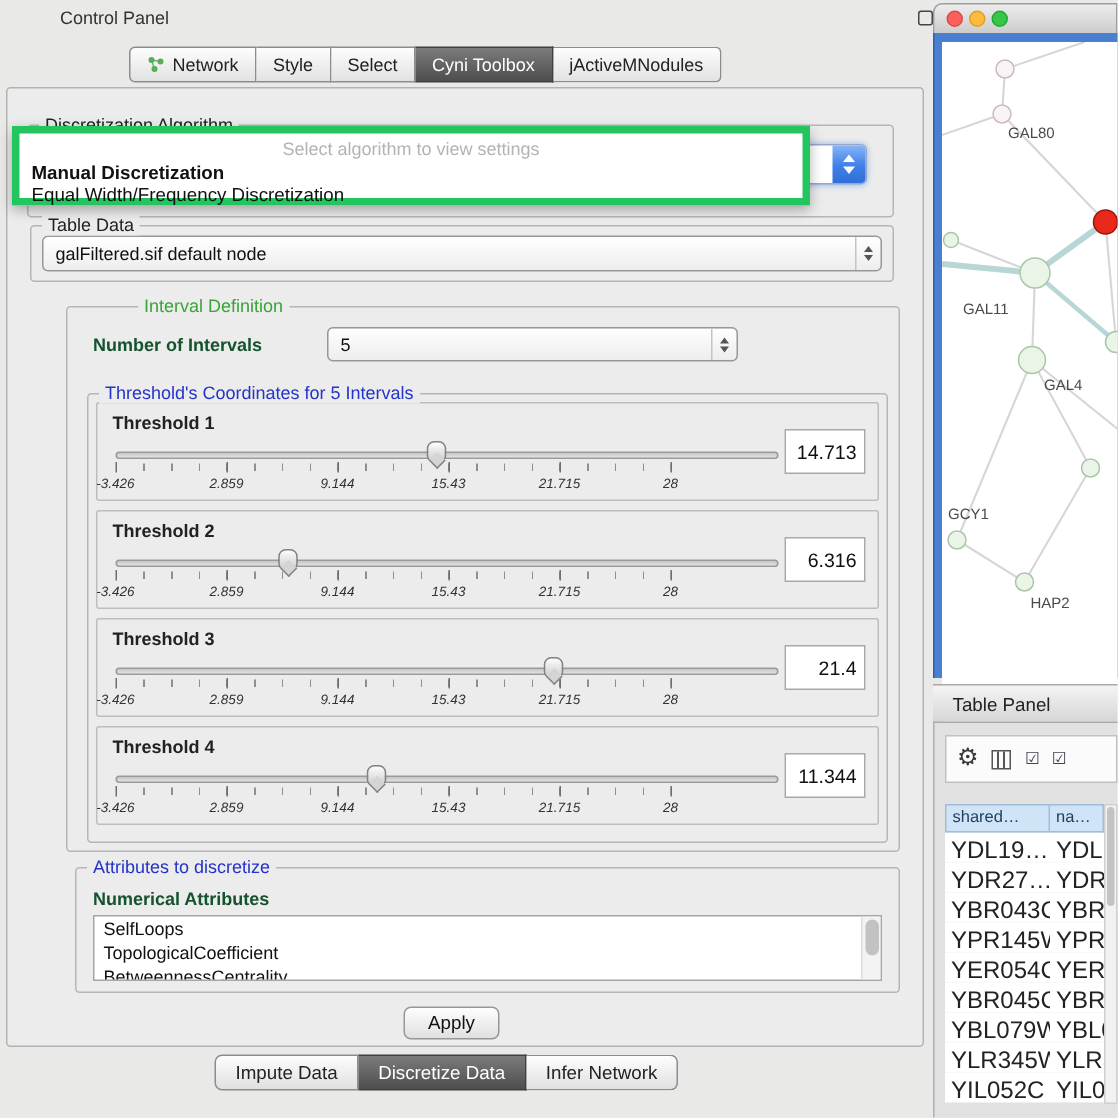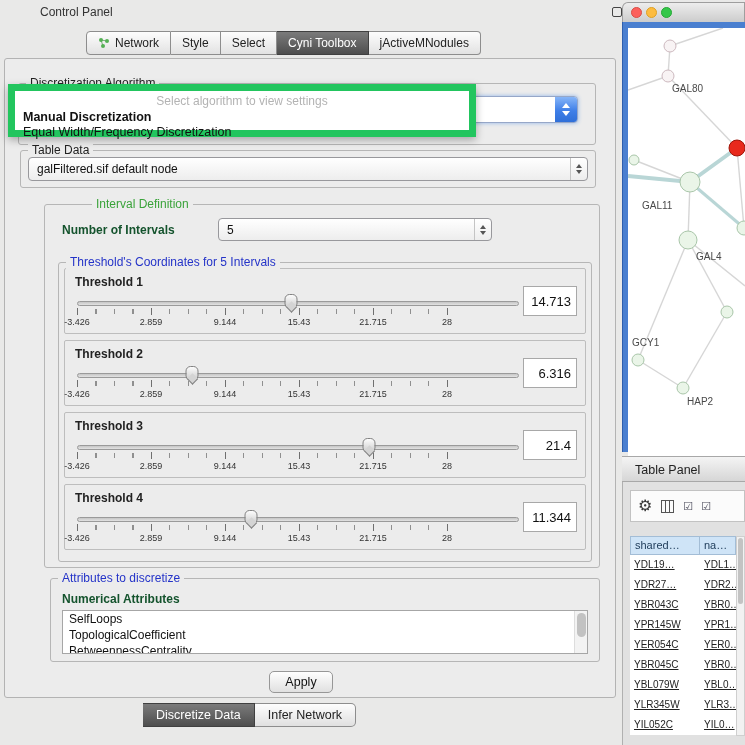--- a/index.html
+++ b/index.html
@@ -30,22 +30,22 @@
   
   .algo-combo { position:absolute; left:26px; top:96px; width:552px; height:27px; background:#fff;
                 border:1px solid #96a7c8; border-radius:4px; box-shadow:0 0 4px #8fb4e8; }
   .algo-step { position:absolute; right:0; top:0; width:22px; height:100%; border-radius:0 3px 3px 0;
                background:linear-gradient(#86b5f8,#3f7fe8 55%,#2f6fd8); display:flex; flex-direction:column;
                align-items:center; justify-content:center; gap:3px; }
   .arr-up-w { width:0; height:0; border-left:4px solid transparent; border-right:4px solid transparent; border-bottom:5px solid #fff; }
   .arr-dn-w { width:0; height:0; border-left:4px solid transparent; border-right:4px solid transparent; border-top:5px solid #fff; }
 
   
-  .dd-overlay { position:absolute; left:8px; top:84px; width:468px; height:53px; background:#fff;
-                border:7px solid #22c55e; box-shadow:0 3px 8px rgba(0,0,0,.3); z-index:30; }
+  .dd-overlay { position:absolute; left:8px; top:84px; width:532px; height:53px; background:#fff;
+                border:5px solid #22c55e; box-shadow:0 3px 8px rgba(0,0,0,.3); z-index:30; }
   .dd-ph { text-align:center; color:#b3b3b3; font-size:12px; padding-top:3px; }
   .dd-i1 { font-weight:bold; font-size:12.5px; color:#111; padding:2px 0 0 8px; }
   .dd-i2 { font-size:12.5px; color:#111; padding:1px 0 0 8px; }
 
   
   .combo { position:absolute; background:linear-gradient(#ffffff,#ededed); border:1px solid #98989c;
            border-radius:4px; font-size:12px; display:flex; align-items:center; padding-left:8px; color:#111; }
   .combo .stepper { position:absolute; right:0; top:0; bottom:0; width:17px; border-left:1px solid #c4c4c4;
            display:flex; flex-direction:column; align-items:center; justify-content:center; gap:2px; }
   .arr-up { width:0; height:0; border-left:3.5px solid transparent; border-right:3.5px solid transparent; border-bottom:4.5px solid #555; }
@@ -63,21 +63,21 @@
   .track { position:absolute; left:0; right:0; top:8px; height:5px; border:1px solid #9a9a9a; border-radius:3px;
            background:linear-gradient(#c6c6c6,#e2e2e2); }
   .range { position:absolute; left:0; right:72px; top:0; bottom:0; }
   .handle { position:absolute; top:1px; width:13px; height:14px; transform:translateX(-50%);
             background:linear-gradient(#fcfcfc,#cfcfcf); border:1px solid #828282; border-radius:5px 5px 4px 4px; z-index:3; }
   .handle::after { content:""; position:absolute; left:2.2px; bottom:-4px; width:7px; height:7px;
             background:#d4d4d4; border:1px solid #828282; border-top:none; border-left:none; transform:rotate(45deg); }
   .ticks { position:absolute; left:0; right:0; top:16px; height:5px;
            background:repeating-linear-gradient(to right,#8f8f8f 0,#8f8f8f 1px,transparent 1px,transparent 5%); }
   .majt { position:absolute; top:15px; width:1px; height:7px; background:#6f6f6f; }
-  .scale-lbl { position:absolute; top:24px; transform:translateX(-50%); font-size:9px; color:#333; white-space:nowrap; }
+  .scale-lbl { position:absolute; top:24px; transform:translateX(-50%); font-size:9px; color:#333; white-space:nowrap;font-style:italic; }
 
   
   .listbox { position:absolute; left:62px; top:610px; width:526px; height:44px; background:#fff;
              border:1px solid #a6a6a6; overflow:hidden; }
   .listbox .li { font-size:12px; line-height:16px; padding-left:6px; color:#111; }
   .lb-scroll { position:absolute; right:0; top:0; bottom:0; width:13px; background:#f3f3f3; border-left:1px solid #ddd; }
   .lb-thumb { margin:2px auto 0; width:9px; height:24px; background:#c2c2c2; border-radius:5px; }
 
   .apply-btn { position:absolute; left:269px; top:671px; width:64px; height:22px; border:1px solid #979797;
                border-radius:5px; background:linear-gradient(#fefefe,#e0e0e0); font-size:12.5px; color:#111;
@@ -121,21 +121,21 @@
       linear-gradient(90deg, transparent 0 3px, #555 3px 4px, transparent 4px 7px, #555 7px 8px, transparent 8px); }
   .ico-chk { font-size:11px; color:#445; line-height:1; letter-spacing:-1px; }
 
   .tp-table { position:absolute; left:630px; top:536px; width:106px; }
   .tp-hrow { display:flex; height:19px; }
   .tp-hcell { background:#cfe4f7; border:1px solid #a3bdd6; font-size:11px; color:#23405e;
               padding:2px 0 0 4px; overflow:hidden; white-space:nowrap; }
   .tp-hcell.c1 { width:70px; }
   .tp-hcell.c2 { width:36px; border-left:none; }
   .tp-row { display:flex; height:20px; background:#fff; }
-  .tp-cell { font-size:10px; color:#222; padding:4px 0 0 4px; overflow:hidden; white-space:nowrap;text-decoration:underline; }
+  .tp-cell { font-size:16px; color:#222; padding:4px 0 0 4px; overflow:hidden; white-space:nowrap; }
   .tp-cell.c1 { width:70px; }
   .tp-cell.c2 { width:36px; }
 
   .tp-scroll { position:absolute; left:736px; top:536px; width:9px; height:200px; background:#f2f2f2; border:1px solid #cfcfcf; }
   .tp-thumb { margin:1px auto 0; width:5px; height:66px; background:#c3c3c3; border-radius:4px; }
 </style>
 </head>
 <body>
 
 <div class="titlebar">
@@ -309,20 +309,23 @@
   <div class="li">TopologicalCoefficient</div>
   <div class="li">BetweennessCentrality</div>
   <div class="lb-scroll">
       <div class="lb-thumb"></div>
     </div>
 </div>
 
 <div class="apply-btn">Apply</div>
 
 <div class="bottom-tabs">
+  <div class="btab first">
+      <span>Impute Data</span>
+    </div>
   <div class="btab sel">
       <span>Discretize Data</span>
     </div>
   <div class="btab last">
       <span>Infer Network</span>
     </div>
 </div>
 
 <div class="dd-overlay">
   <div class="dd-ph">Select algorithm to view settings</div>

